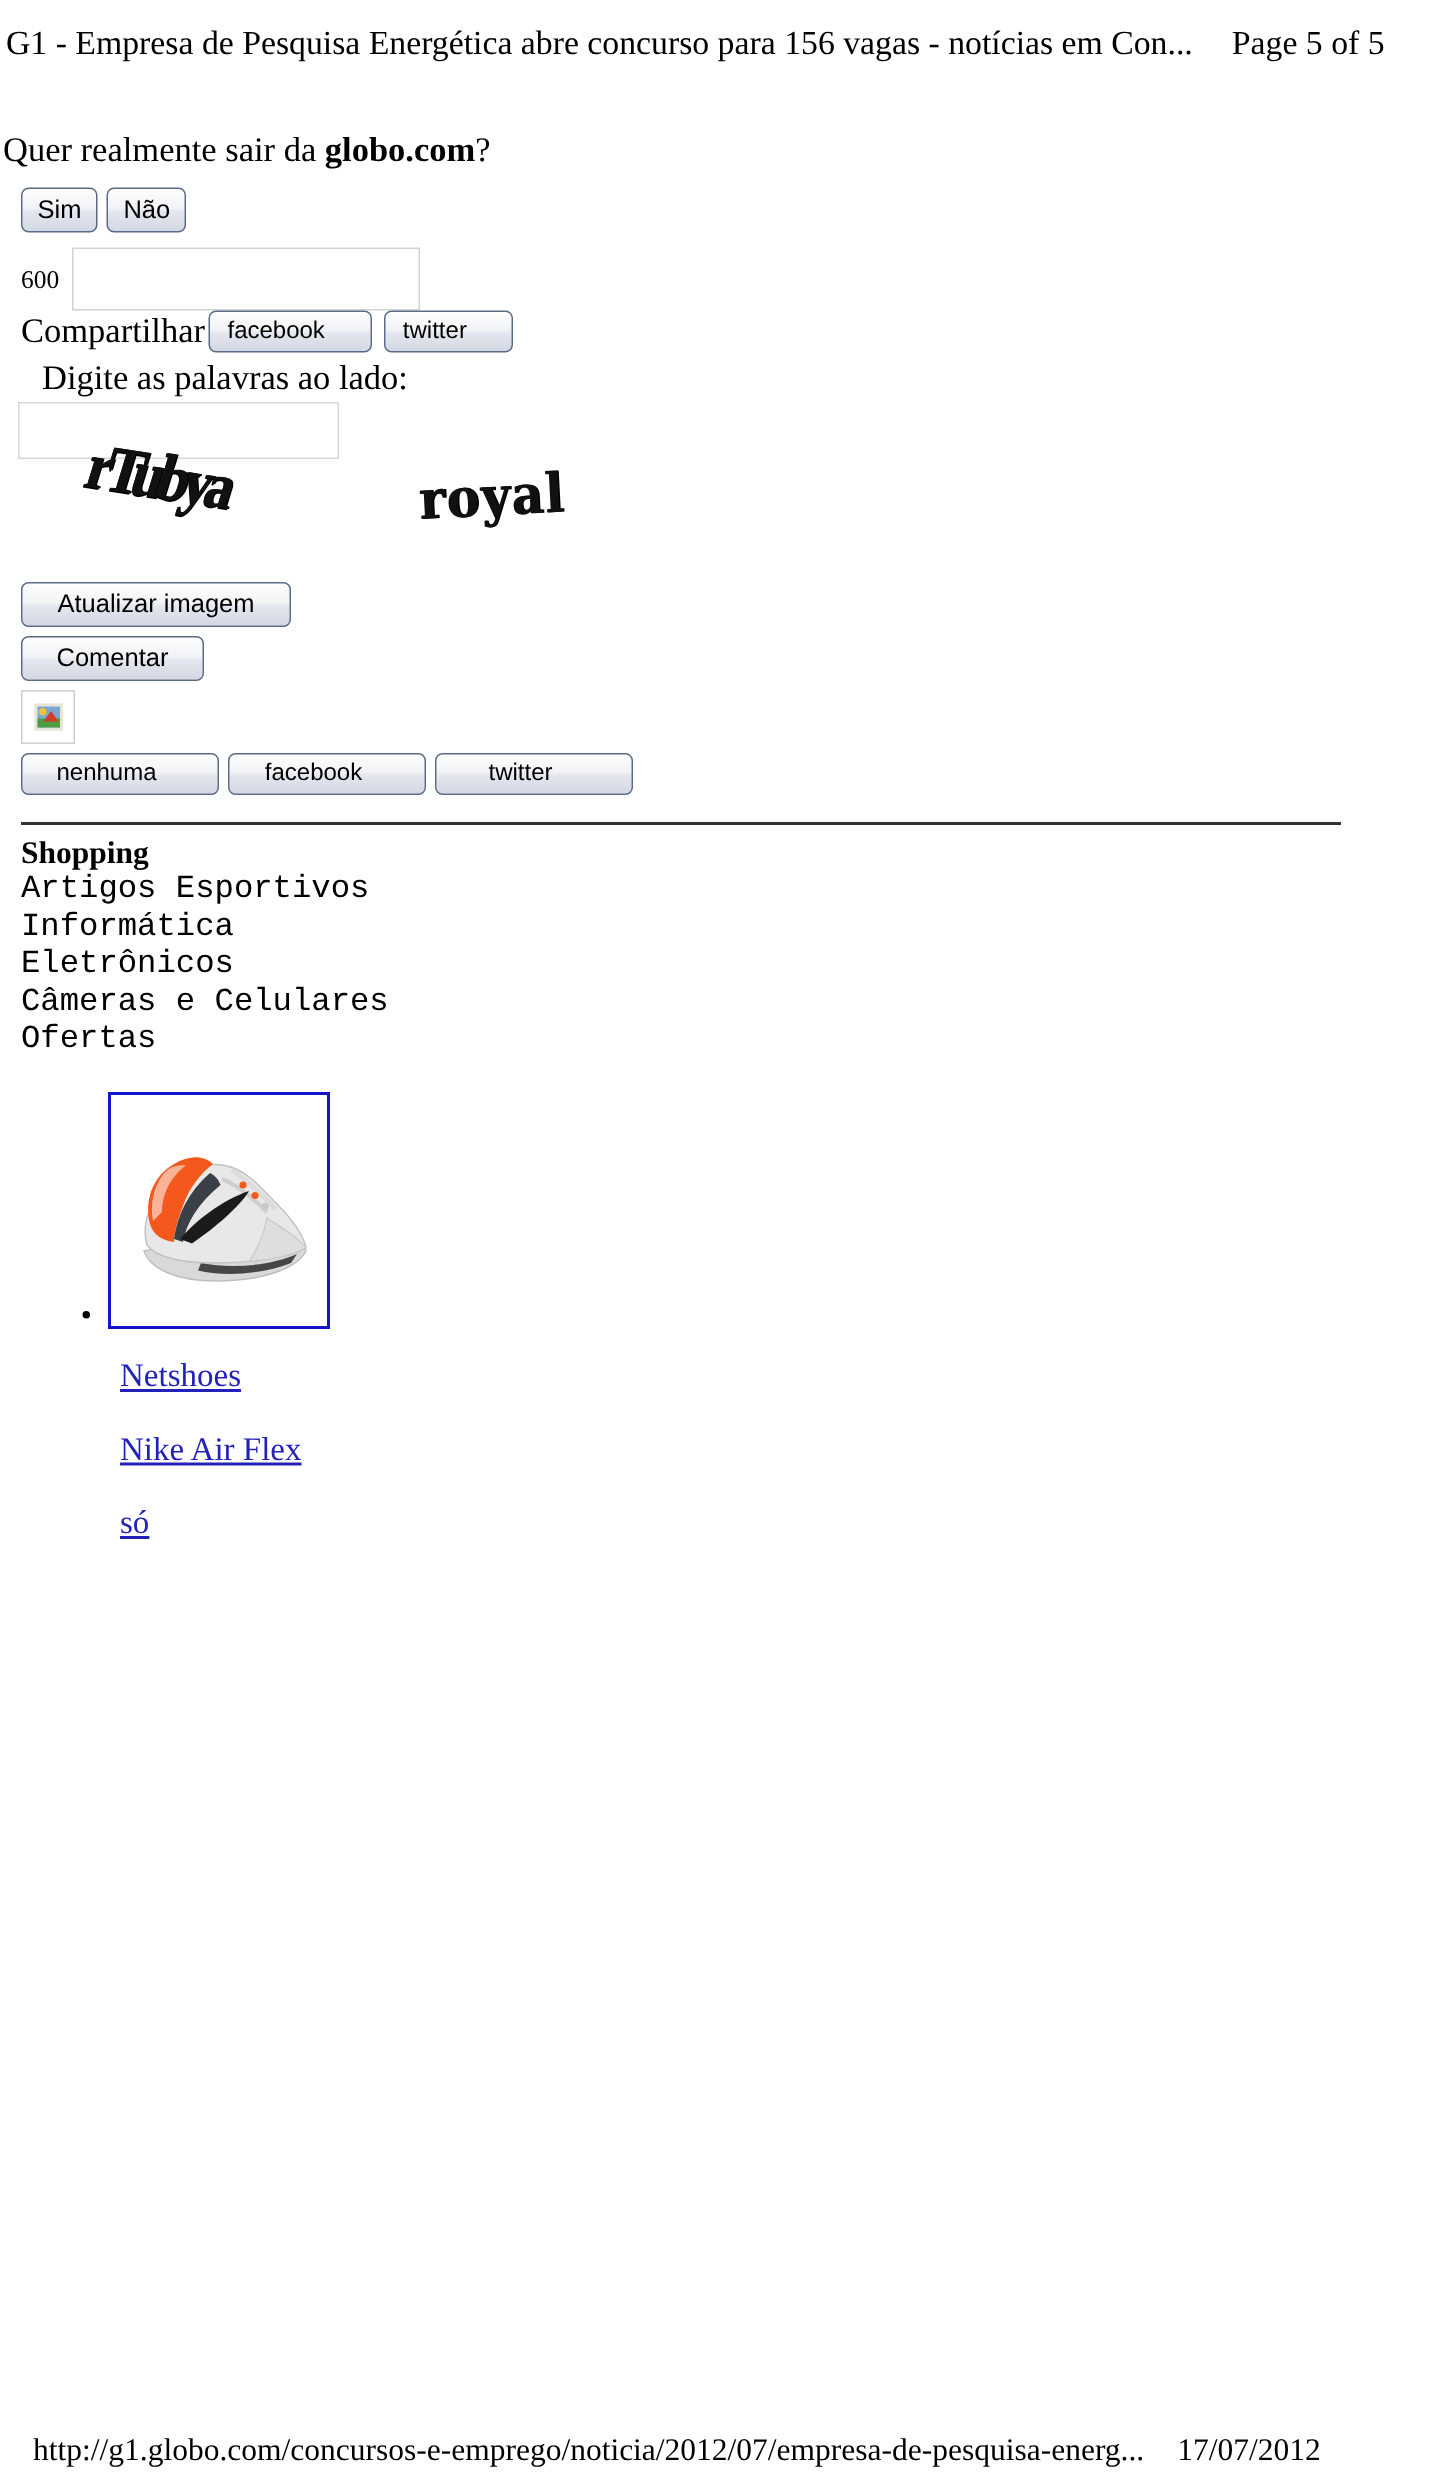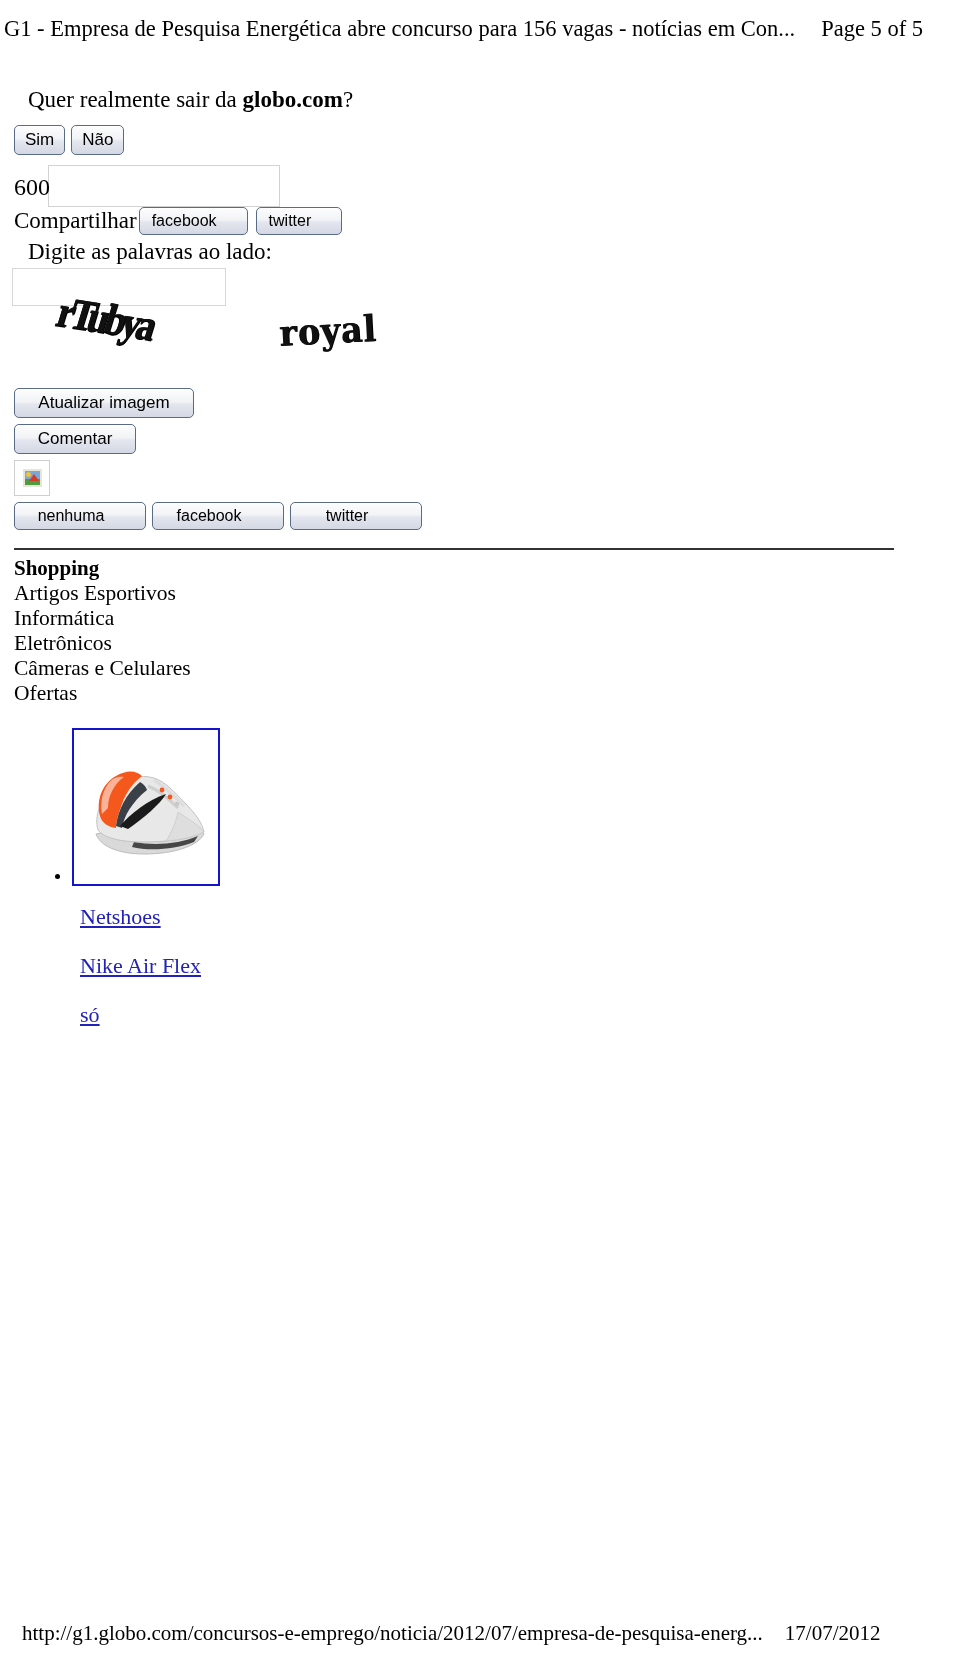--- a/index.html
+++ b/index.html
@@ -39,21 +39,21 @@
   .page-body {
     position: absolute;
     left: 0;
     top: 86px;
     width: 960px;
   }
 
   .ask-line {
     font-size: 23px;
     line-height: 28px;
-    padding-left: 28px;
+    padding-left: 2px;
     margin-bottom: 11px;
   }
   .ask-line b { font-weight: bold; }
 
   
   .btn {
     display: inline-block;
     font-family: "Liberation Sans", "DejaVu Sans", sans-serif;
     font-size: 17px;
     line-height: 19px;
@@ -79,21 +79,21 @@
   
   .counter-zone {
     position: relative;
     height: 34px;
     padding-left: 14px;
   }
   .counter-zone .counter {
     position: absolute;
     left: 14px;
     top: 2px;
-    font-size: 24px;
+    font-size: 17px;
     line-height: 28px;
     z-index: 2;
   }
   .textarea-box {
     position: absolute;
     left: 48px;
     top: -6px;
     width: 230px;
     height: 40px;
     background: #ffffff;
@@ -221,20 +221,21 @@
   }
   .shopping h2 {
     margin: 0;
     font-size: 21px;
     line-height: 25px;
     font-weight: bold;
   }
   .shopping .cat {
     font-size: 21.5px;
     line-height: 25px;
+    font-family: Liberation Mono, monospace;
   }
 
   .product-list {
     list-style: disc;
     margin: 22px 0 0 0;
     padding-left: 58px;
   }
   .product-list li {
     font-size: 18px;
   }

